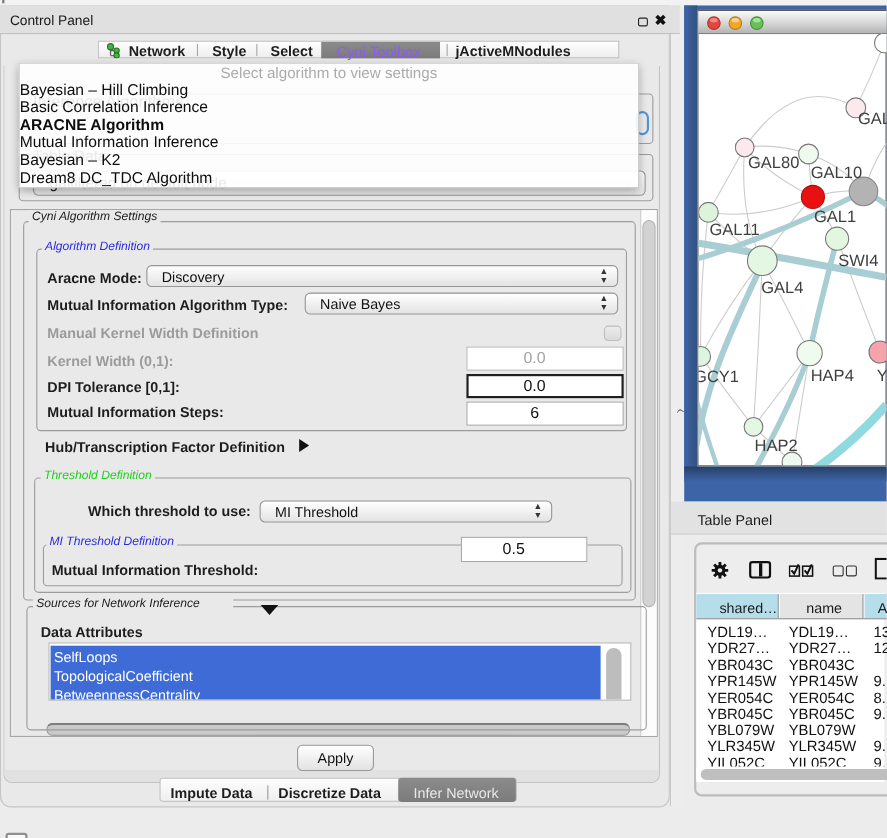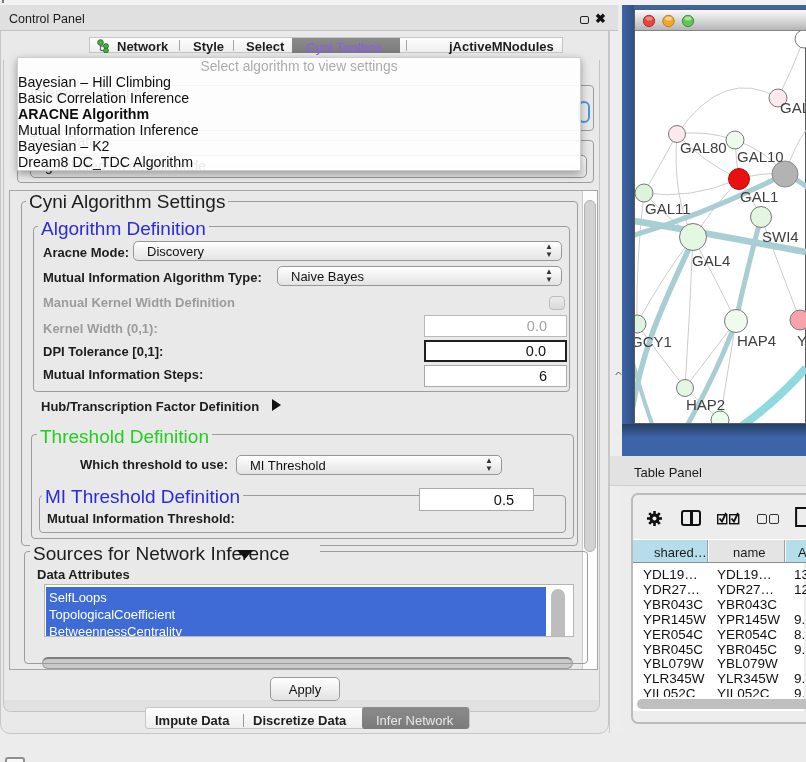--- a/index.html
+++ b/index.html
@@ -6,24 +6,24 @@
   html,body { width:806px; height:762px; overflow:hidden; background:#ECECEC;
     font-family:"Liberation Sans", sans-serif; }
   .abs { position:absolute; }
   .lbl { font-size:13px; font-weight:bold; color:#1d1d1d; white-space:nowrap; }
   .dis { color:#9b9b9b; }
   .combo { position:absolute; border:1px solid #979797; border-radius:5px;
     background:linear-gradient(#ffffff, #f2f2f2 45%, #e3e3e3); }
   .combo .ct { position:absolute; left:13px; top:2px; font-size:13px; color:#111; }
   .combo .ar { position:absolute; right:8px; top:1px; font-size:8px; color:#333; line-height:8px; }
   .tf { position:absolute; background:#fff; border:1px solid #a9a9a9;
-    font-size:14.5px; color:#111; text-align:right; padding-right:19px; }
+    font-size:14.5px; color:#111; text-align:center; padding-right:19px; }
   .gbox { position:absolute; border:1px solid #9c9c9c; border-radius:4px; }
-  .gtitle { position:absolute; background:#E9E9E9; padding:0 3px; font-size:19px;
-    white-space:nowrap; }
+  .gtitle { position:absolute; background:#E9E9E9; padding:0 3px; font-size:11px;
+    white-space:nowrap;font-style:italic; }
 </style>
 </head>
 <body>
 
 <div class="abs" style="left:0; top:0; width:806px; height:5px; background:#F2F2F2;"></div>
 <div class="abs" id="cpwin" style="left:0; top:5px; width:609px; height:729px;
   background:#E9E9E9; border:1px solid #c6c6c6; border-radius:0 0 10px 10px;"></div>
 
 <div class="abs" style="left:0; top:5px; width:618px; height:26px;
   background:#E0E0E0; border-bottom:1px solid #c2c2c2;"></div>
@@ -50,21 +50,21 @@
   <circle cx="9" cy="7" r="2.4" fill="#4CAE4C" stroke="#1f7a1f"></circle>
   <circle cx="9" cy="11.5" r="2.4" fill="#4CAE4C" stroke="#1f7a1f"></circle>
 </svg>
 <div class="abs lbl" style="left:117px; top:39px;">Network</div>
 <div class="abs" style="left:179px; top:40px; width:1px; height:11px; background:#a5a5a5;"></div>
 <div class="abs lbl" style="left:193px; top:39px;">Style</div>
 <div class="abs" style="left:233px; top:40px; width:1px; height:11px; background:#a5a5a5;"></div>
 <div class="abs lbl" style="left:246px; top:39px;">Select</div>
 <div class="abs" style="left:306px; top:39.5px; color:#8b5cf6; font-size:13.4px; white-space:nowrap;">Cyni Toolbox</div>
 <div class="abs" style="left:406px; top:40px; width:1px; height:11px; background:#a5a5a5;"></div>
-<div class="abs lbl" style="left:414px; top:39px;margin-left:35px;">jActiveMNodules</div>
+<div class="abs lbl" style="left:414px; top:39px;">jActiveMNodules</div>
 
 <div class="gbox" style="left:17px; top:85px; width:577px; height:46px;"></div>
 <div class="abs" style="left:578px; top:101px; width:12px; height:22px; border:2.5px solid #4E96DB; border-radius:6px; background:#ececec;"></div>
 <div class="gbox" style="left:17px; top:140px; width:577px; height:43px;"></div>
 <div class="combo" style="left:30px; top:155px; width:557px; height:23px;"></div>
 
 <div class="abs" style="left:9px; top:190px; width:589px; height:480px; border:1px solid #a6a6a6; background:#E9E9E9;"></div>
 
 <div class="abs" style="left:582px; top:191px; width:15px; height:478px; background:#fcfcfc; border-left:1px solid #c9c9c9;"></div>
 <div class="abs" style="left:584px; top:200px; width:12px; height:352px; background:#d2d2d2; border:1px solid #b3b3b3; border-radius:7px;"></div>

